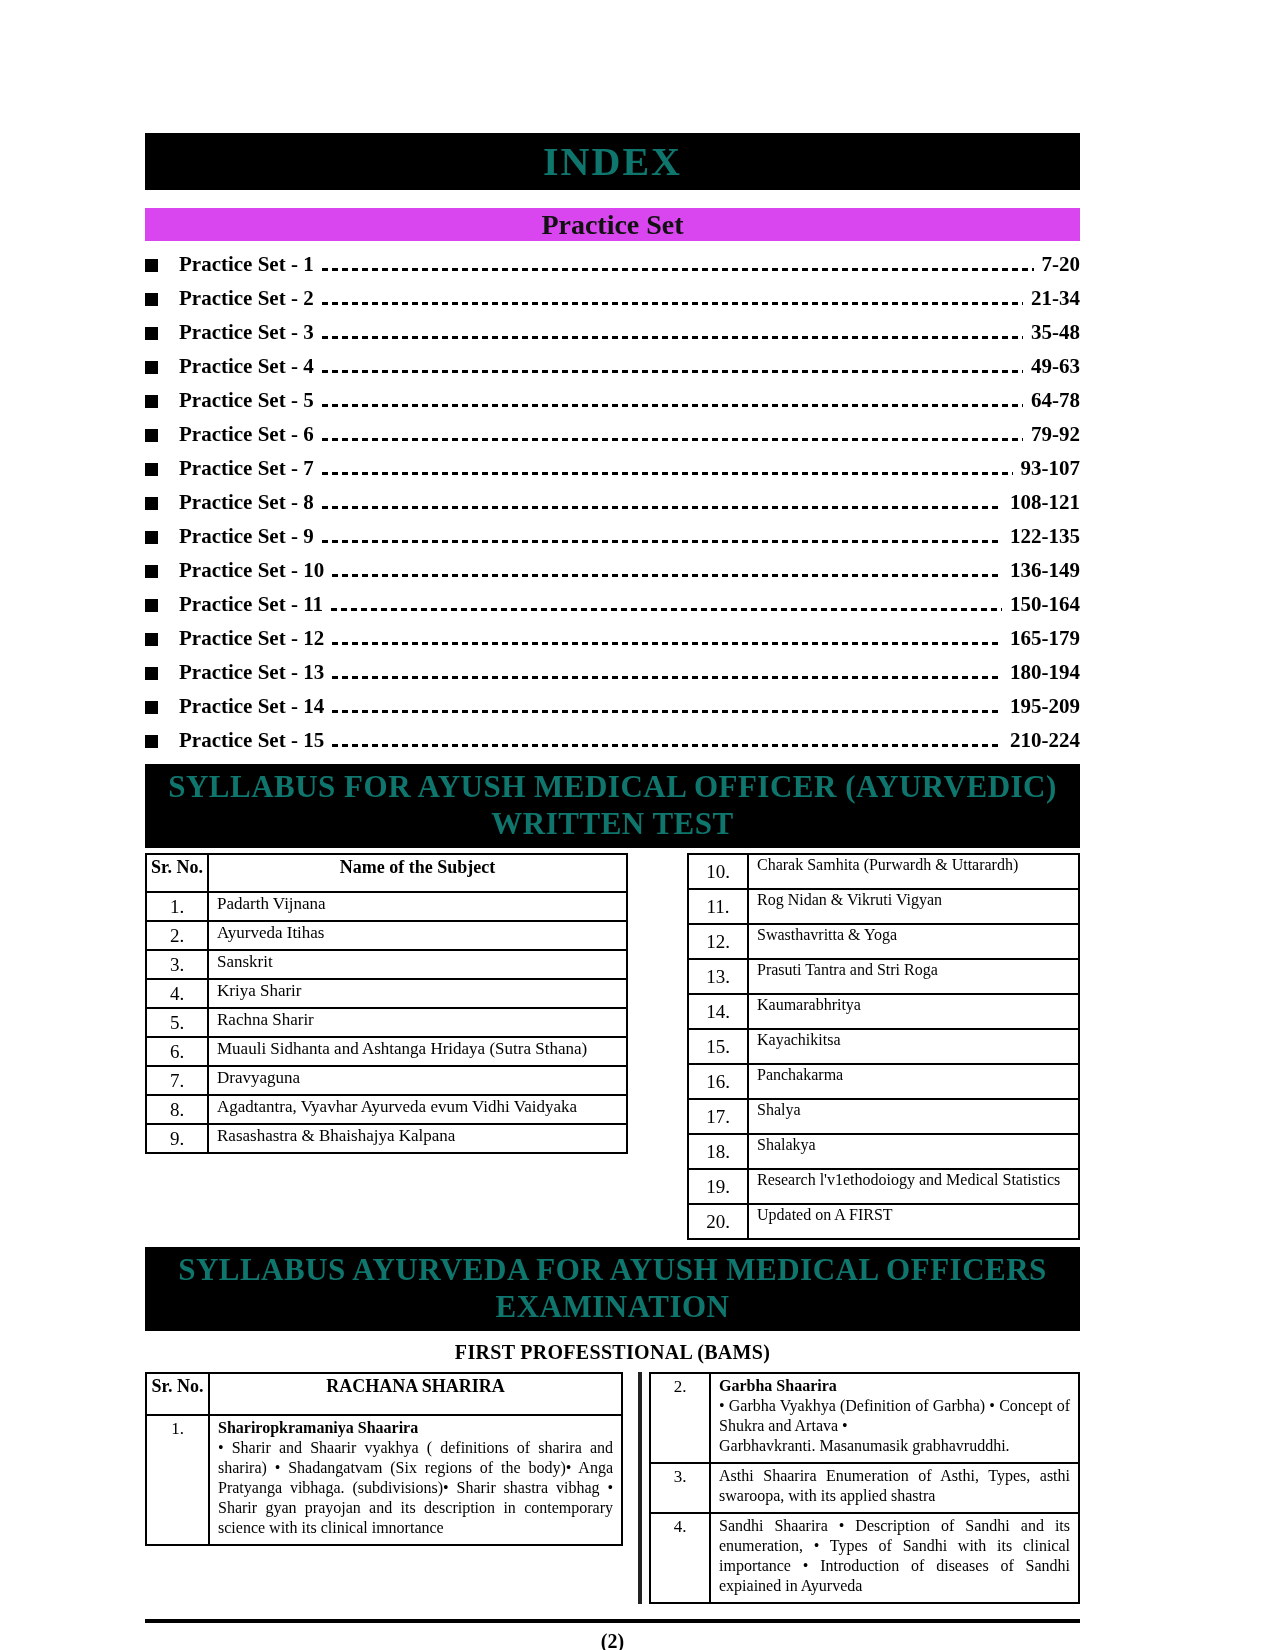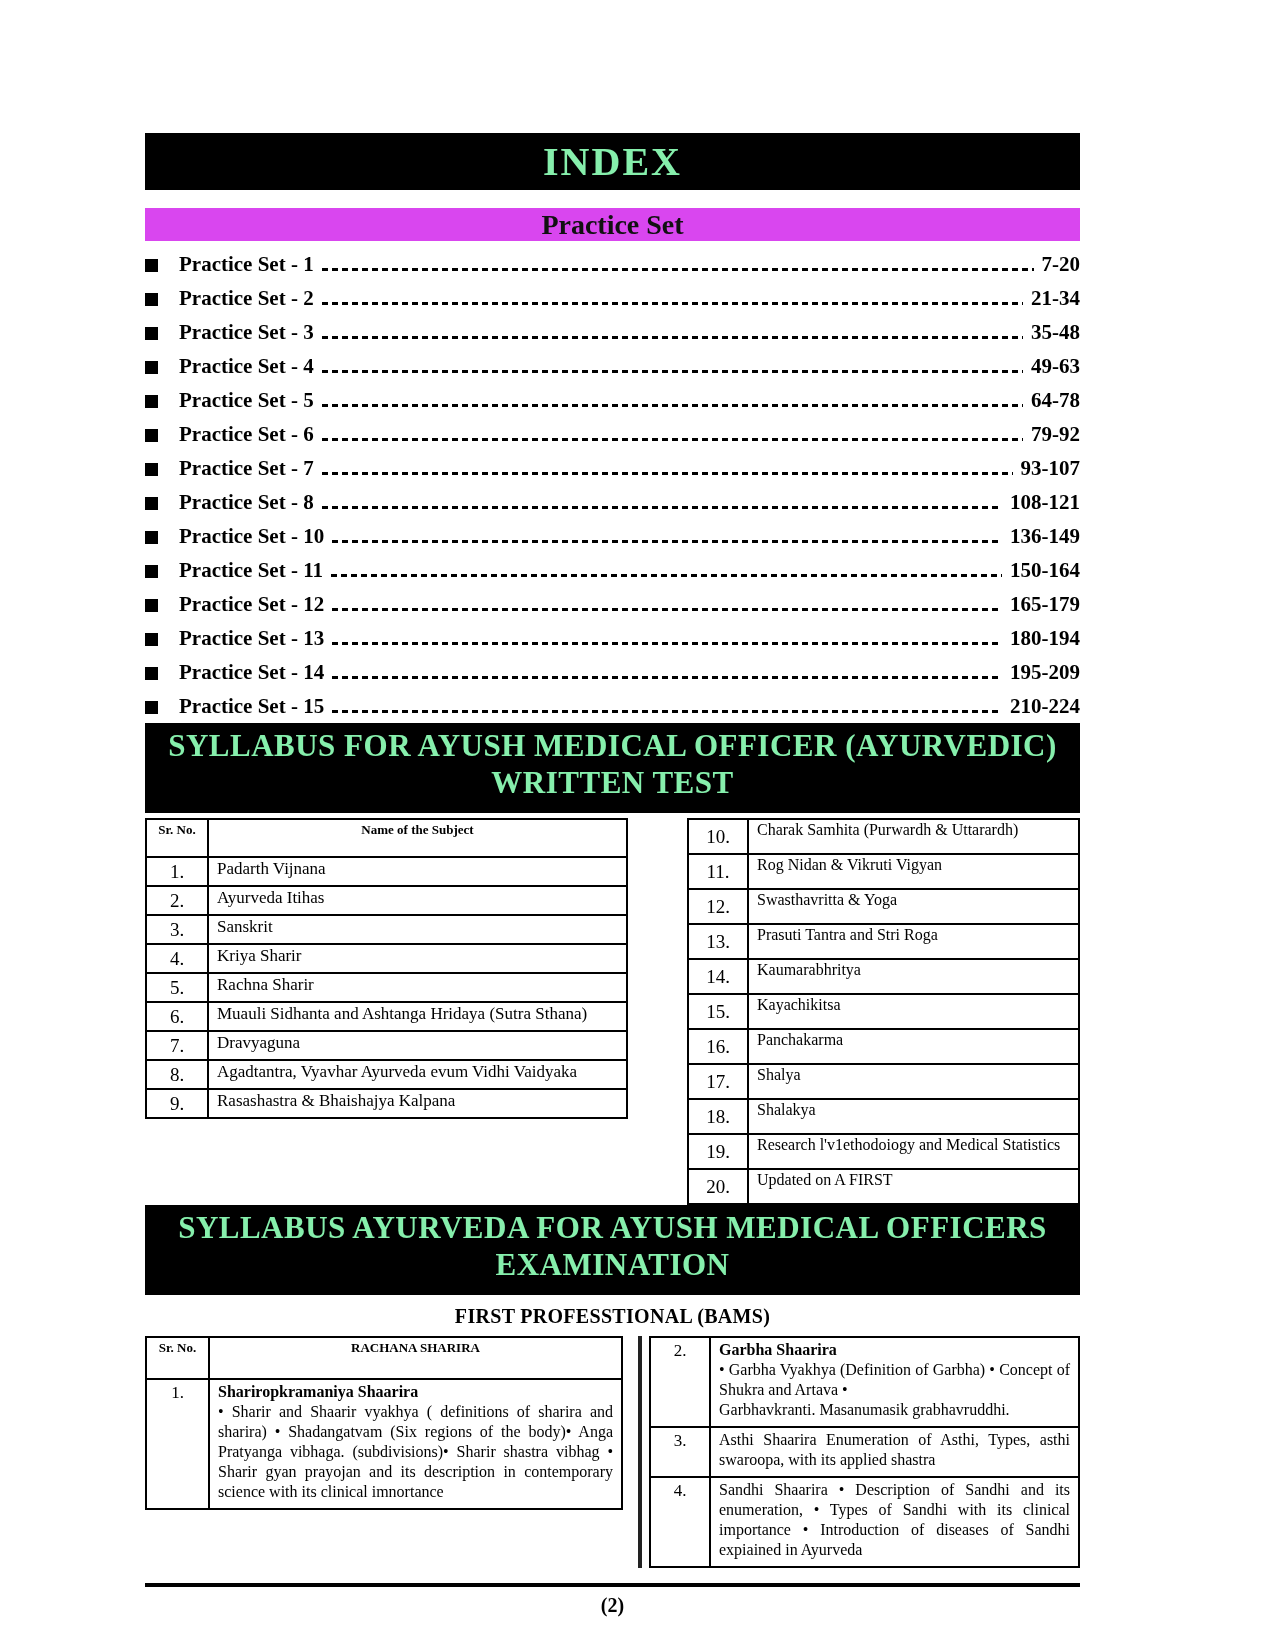--- a/index.html
+++ b/index.html
@@ -4,43 +4,43 @@
 <style>
   * { box-sizing: border-box; }
   html,body { margin:0; padding:0; }
   body {
     width:1275px; height:1650px; background:#ffffff; color:#000;
     font-family:"Liberation Serif","DejaVu Serif",serif;
     position:relative; overflow:hidden;
   }
   .content { position:absolute; left:145px; top:133px; width:935px; }
 
-  .band { background:#000; color:#86efac; text-align:center; font-weight:bold; }
+  .band { background:#000; color:#0f766e; text-align:center; font-weight:bold; }
   .band-index { height:57px; line-height:57px; font-size:40px; letter-spacing:2px; }
-  .band-two { padding:4px 0 12px; font-size:31px; line-height:37px; letter-spacing:0.5px; }
+  .band-two { margin-top:7px; padding:4px 0 6px; font-size:31px; line-height:37px; letter-spacing:0.5px; }
 
   .graybar {
     background:#d946ef; height:33px; line-height:33px; margin-top:18px;
     text-align:center; font-size:28px; font-weight:bold; color:#111;
   }
 
   .ps-list { list-style:none; margin:6px 0 0 0; padding:0; }
   .ps-item { display:flex; align-items:center; height:34px; }
   .bullet { flex:0 0 13px; width:13px; height:13px; background:#000; margin-right:21px; margin-top:2px; }
   .ps-label { font-size:21px; font-weight:bold; white-space:nowrap; }
   .leader {
     flex:1; height:3px; margin:0 8px; align-self:center; transform:translateY(5px);
     background:repeating-linear-gradient(90deg,#000 0px,#000 6px,transparent 6px,transparent 10px);
   }
   .ps-pages { font-size:21px; font-weight:bold; white-space:nowrap;text-align:right; }
 
   .tables-row { display:flex; justify-content:space-between; align-items:flex-start; margin-top:5px; }
   table { border-collapse:collapse; table-layout:fixed; }
   .tbl, .tbl td, .tbl th { border:2px solid #000; }
-  .tbl th { font-size:13px; font-weight:bold; text-align:center; vertical-align:top; padding:2px 4px; }
+  .tbl th { font-size:18px; font-weight:bold; text-align:center; vertical-align:top; padding:2px 4px; }
   .tbl td.no-cell { text-align:center; vertical-align:middle; font-size:19px; padding:0 2px; }
   .tbl td.subject-cell { font-size:17px; vertical-align:top; padding:1px 8px 6px 8px; }
 
   .tbl-wt-left { width:483px; }
   .tbl-wt-left col.no-col { width:62px; }
   .tbl-wt-left tr { height:29px; }
   .tbl-wt-left tr.hdr { height:38px; }
 
   .tbl-wt-right { width:393px; }
   .tbl-wt-right col.no-col { width:60px; }
@@ -120,20 +120,26 @@
         <span class="bullet"></span>
         <span class="ps-label">Practice Set - 7</span>
         <span class="leader"></span>
         <span class="ps-pages">93-107</span>
       </li>
     <li class="ps-item">
         <span class="bullet"></span>
         <span class="ps-label">Practice Set - 8</span>
         <span class="leader"></span>
         <span class="ps-pages">108-121</span>
+      </li>
+    <li class="ps-item">
+        <span class="bullet"></span>
+        <span class="ps-label">Practice Set - 9</span>
+        <span class="leader"></span>
+        <span class="ps-pages">122-135</span>
       </li>
     <li class="ps-item">
         <span class="bullet"></span>
         <span class="ps-label">Practice Set - 10</span>
         <span class="leader"></span>
         <span class="ps-pages">136-149</span>
       </li>
     <li class="ps-item">
         <span class="bullet"></span>
         <span class="ps-label">Practice Set - 11</span>

